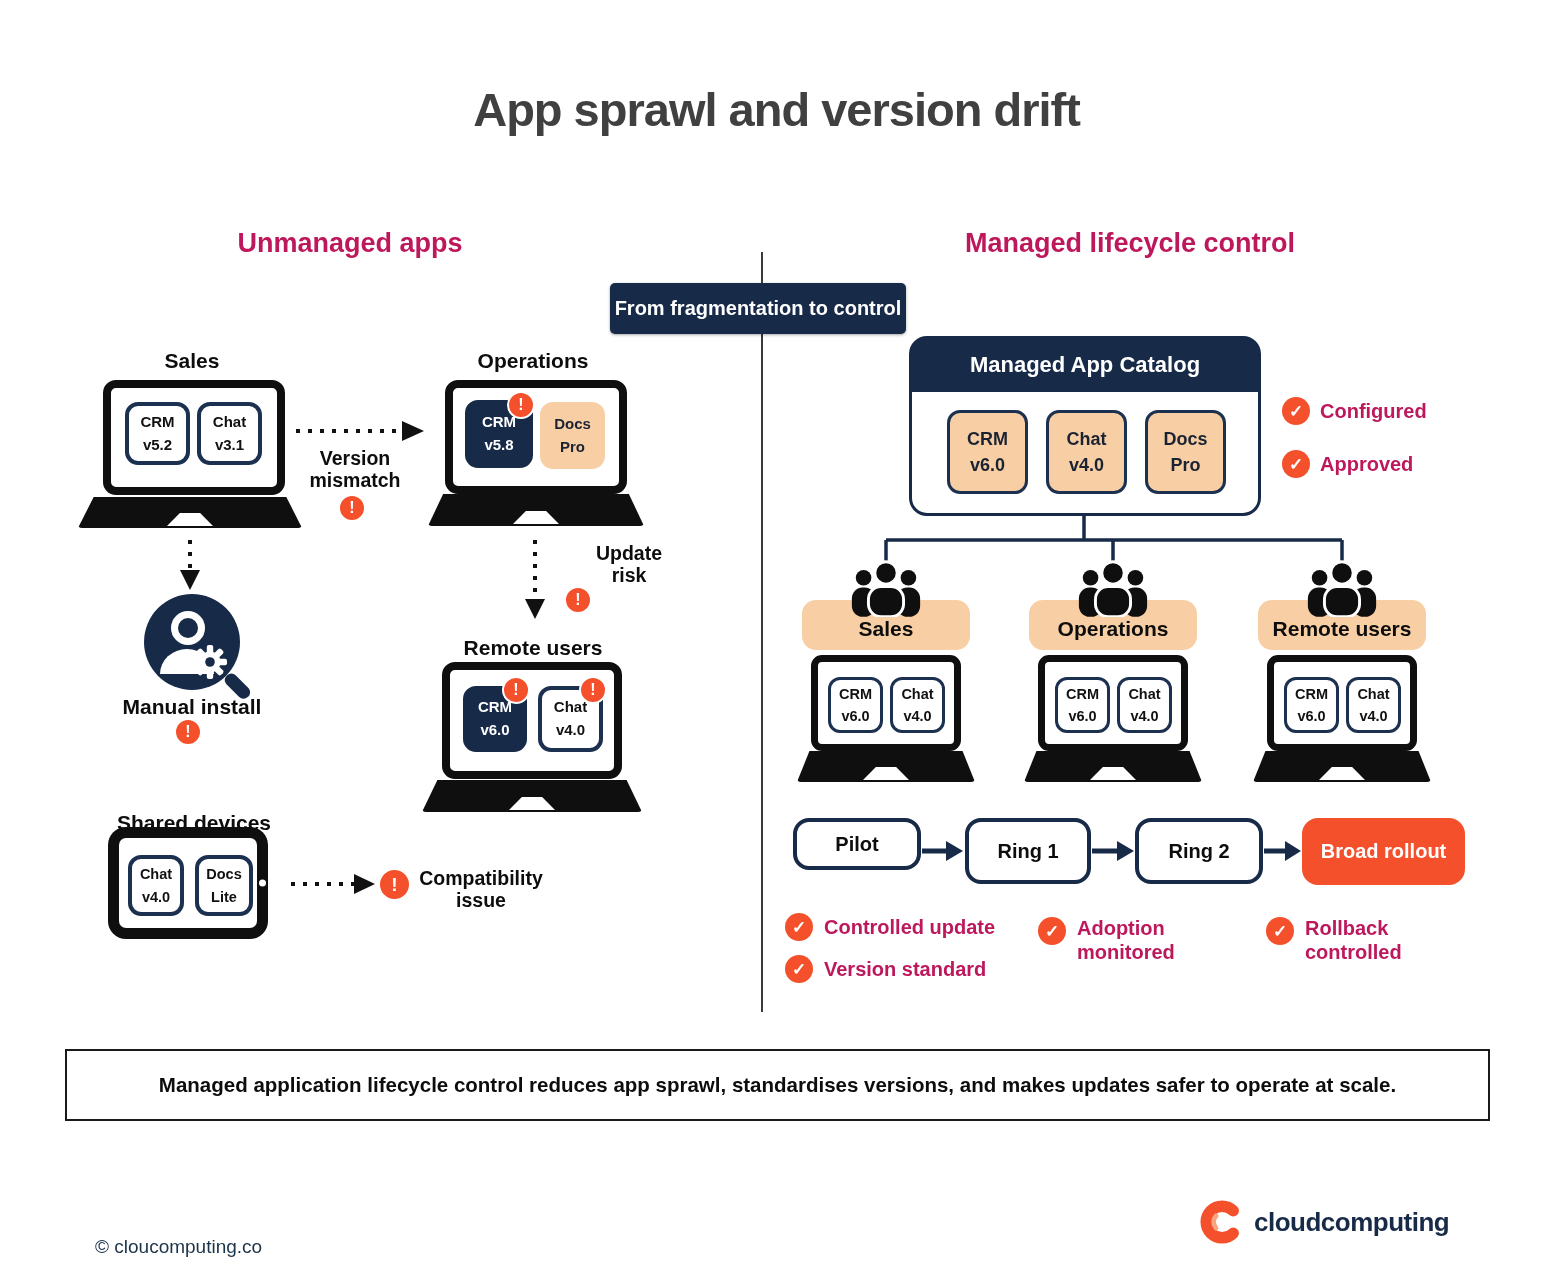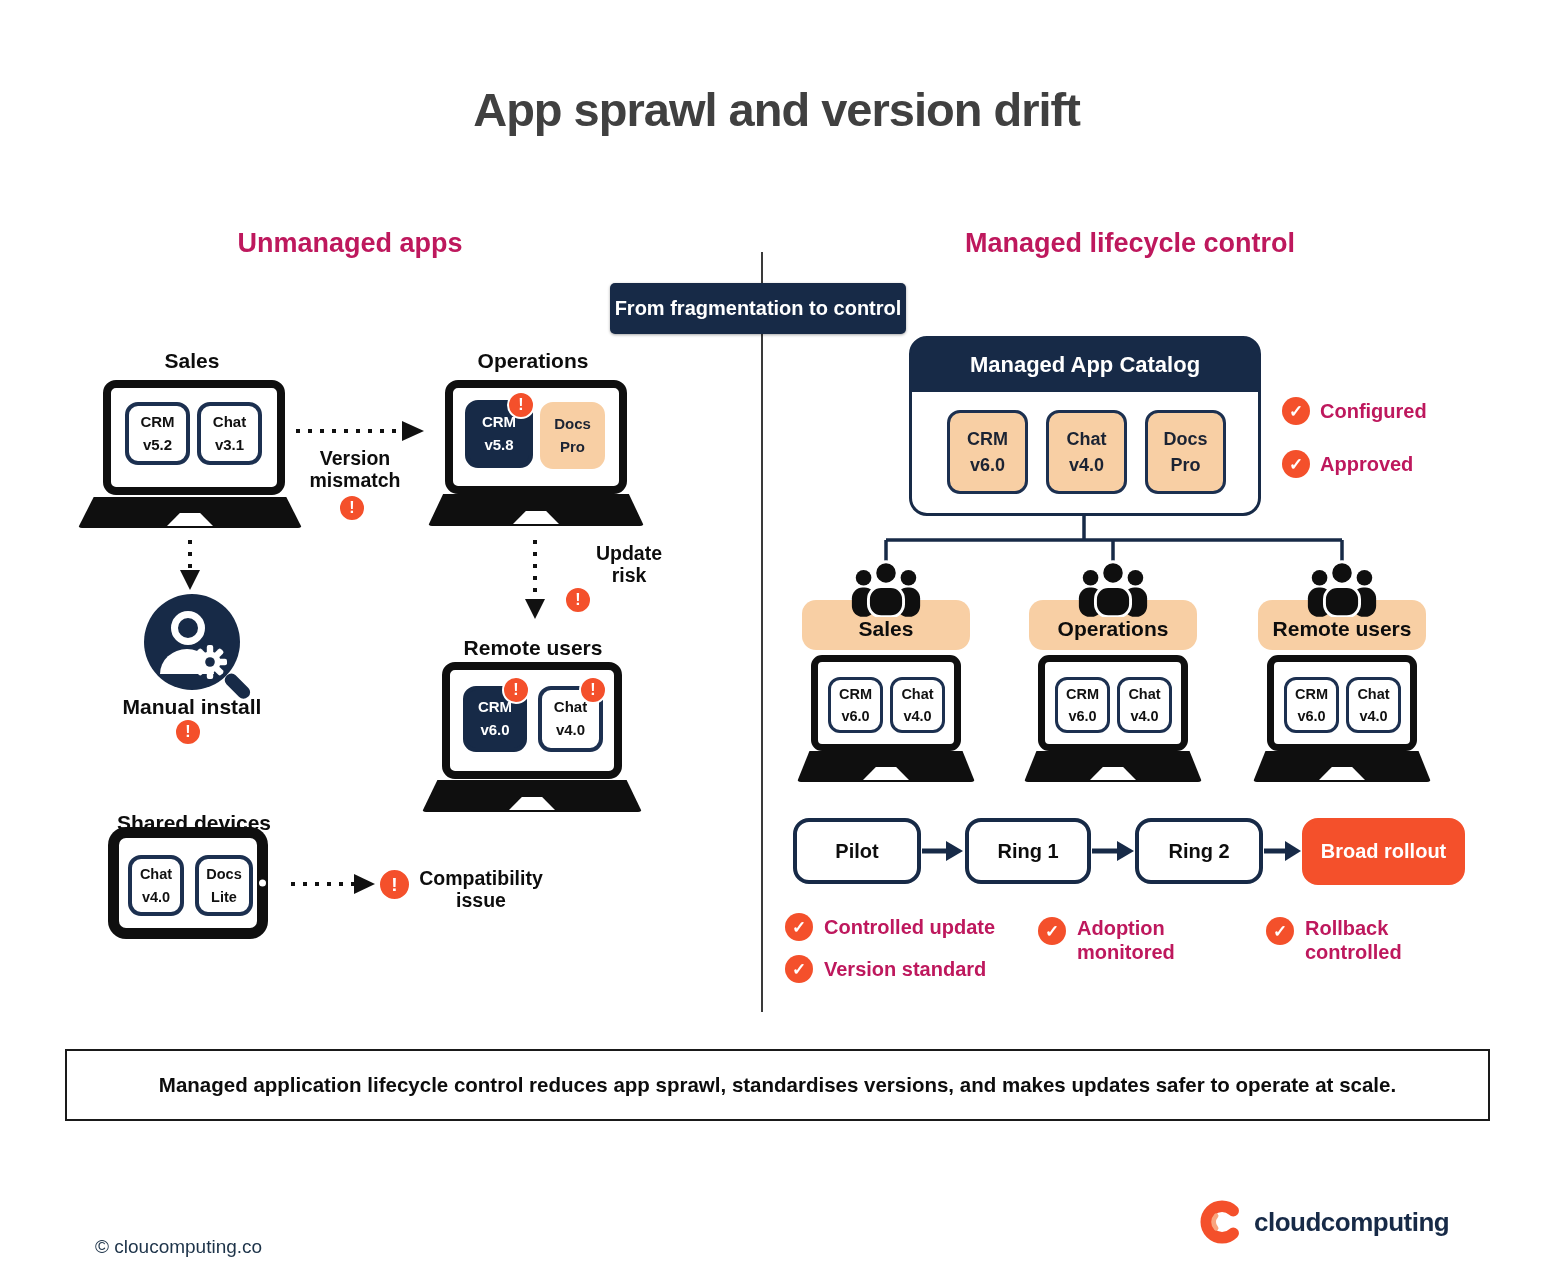--- a/index.html
+++ b/index.html
@@ -297,21 +297,21 @@
     <div class="abs tile sm2" style="left:1346px;top:677px;width:55px;height:56px;">
       <span>Chat</span>
       <span>v4.0</span>
     </div>
     <div class="abs base" style="left:1253px;top:751px;width:178px;height:31px;">
         <div class="notch"></div>
       </div>
   </div>
 
   <div>
-    <div class="abs pipe" style="left:793px;top:818px;width:128px;height:66px;">Pilot</div>
+    <div class="abs pipe" style="left:793px;top:818px;width:128px;height:52px;">Pilot</div>
     <div class="abs pipe" style="left:965px;top:818px;width:126px;height:66px;">Ring 1</div>
     <div class="abs pipe" style="left:1135px;top:818px;width:128px;height:66px;">Ring 2</div>
     <div class="abs pipe fill" style="left:1302px;top:818px;width:163px;height:67px;">Broad rollout</div>
   </div>
 
   <div>
     <div class="abs check" style="left:785px;top:913px;">✓</div>
     <div class="abs check-label" style="left:824px;top:915px;">Controlled update</div>
     <div class="abs check" style="left:785px;top:955px;">✓</div>
     <div class="abs check-label" style="left:824px;top:957px;">Version standard</div>

